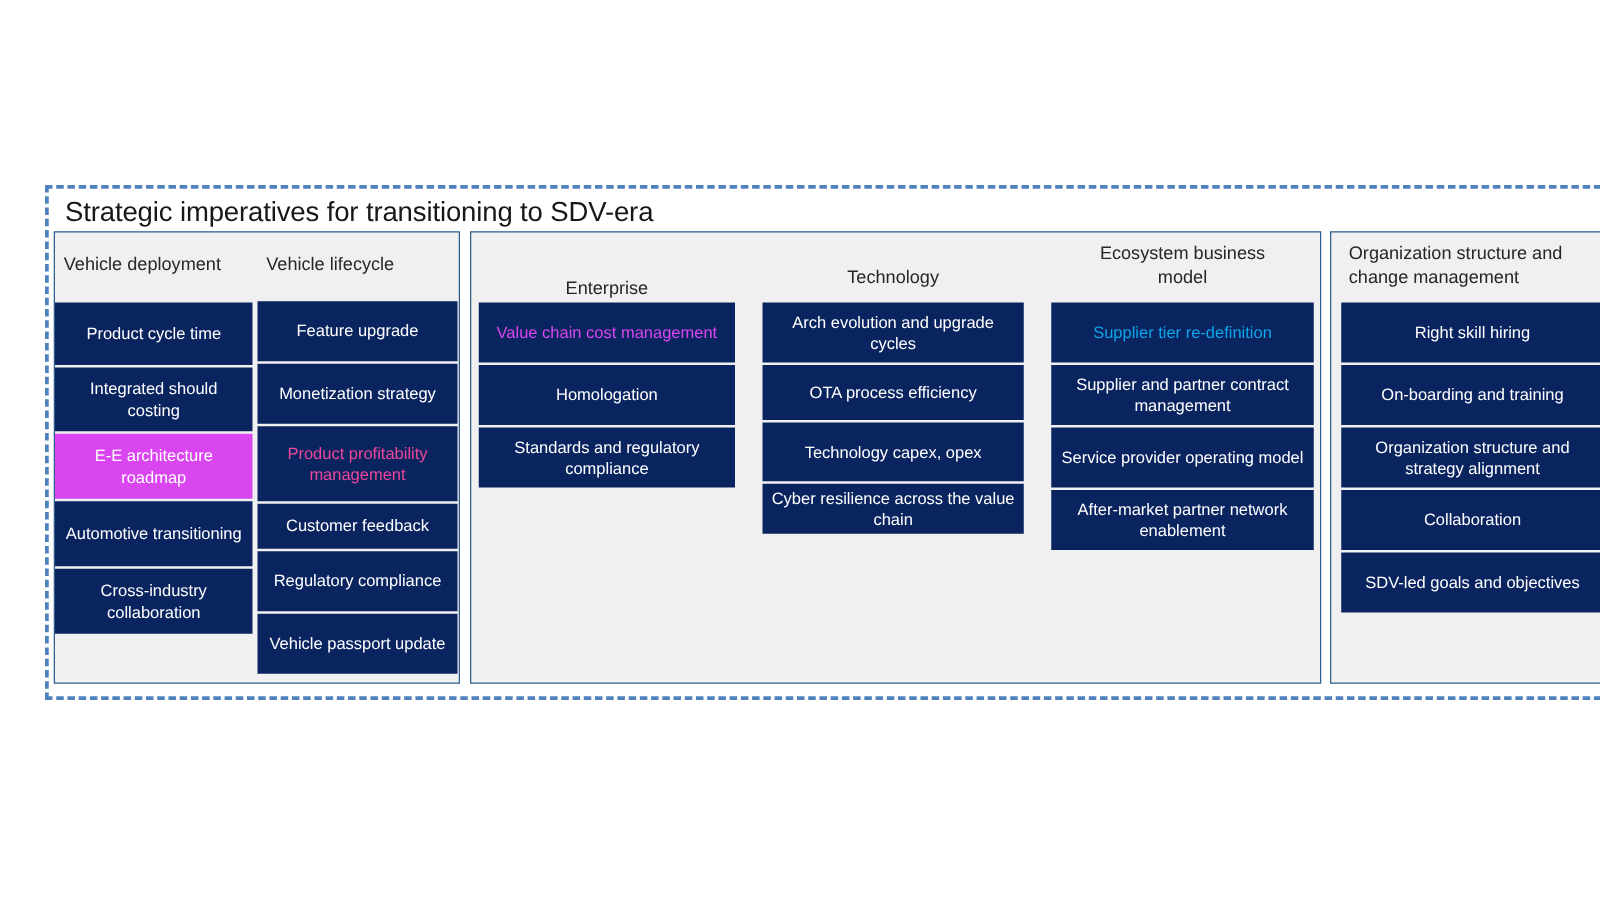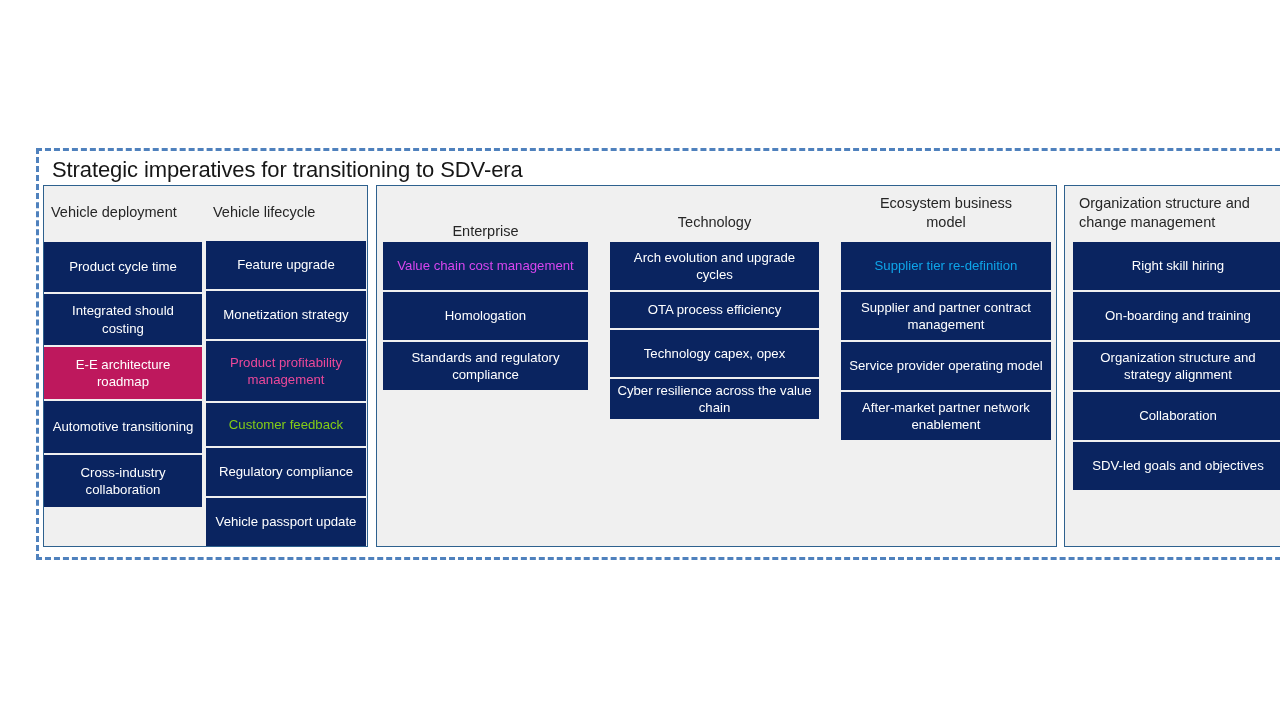--- a/index.html
+++ b/index.html
@@ -99,21 +99,21 @@
 <div class="panel" id="panel-vehicle" style="background: rgb(240, 240, 240); border-color: rgb(46, 97, 142);">
   <div class="col" id="col-vehicle-deployment" style="left:0px; width:158px;">
     <div class="col-head left" style="top:17px;">Vehicle deployment</div>
     <div class="col-boxes" style="top:56px;">
       <div class="item-box" style="height: 50px; background: rgb(10, 36, 96); color: rgb(255, 255, 255);">
         <span>Product cycle time</span>
         </div>
       <div class="item-box" style="height: 51px; background: rgb(10, 36, 96); color: rgb(255, 255, 255);">
         <span>Integrated should costing</span>
         </div>
-      <div class="item-box" style="height: 52px; background: #be185d; color: rgb(255, 255, 255);">
+      <div class="item-box" style="height: 52px; background: #d946ef; color: rgb(255, 255, 255);">
         <span>E-E architecture roadmap</span>
         </div>
       <div class="item-box" style="height: 52px; background: rgb(10, 36, 96); color: rgb(255, 255, 255);">
         <span>Automotive transitioning</span>
         </div>
       <div class="item-box" style="height: 52px; background: rgb(10, 36, 96); color: rgb(255, 255, 255);">
         <span>Cross-industry collaboration</span>
         </div>
     </div>
   </div>
@@ -123,21 +123,21 @@
     <div class="col-boxes" style="top:55px;">
       <div class="item-box" style="height: 48px; background: rgb(10, 36, 96); color: rgb(255, 255, 255);">
         <span>Feature upgrade</span>
         </div>
       <div class="item-box" style="height: 48px; background: rgb(10, 36, 96); color: rgb(255, 255, 255);">
         <span>Monetization strategy</span>
         </div>
       <div class="item-box" style="height: 60px; background: rgb(10, 36, 96); color: #ec4899;">
         <span>Product profitability management</span>
         </div>
-      <div class="item-box" style="height: 43px; background: rgb(10, 36, 96); color: #84cc16;">
+      <div class="item-box" style="height: 36px; background: rgb(10, 36, 96); color: #ffffff;">
         <span>Customer feedback</span>
         </div>
       <div class="item-box" style="height: 48px; background: rgb(10, 36, 96); color: rgb(255, 255, 255);">
         <span>Regulatory compliance</span>
         </div>
       <div class="item-box" style="height: 48px; background: rgb(10, 36, 96); color: rgb(255, 255, 255);">
         <span>Vehicle passport update</span>
         </div>
     </div>
   </div>
@@ -158,21 +158,21 @@
         </div>
     </div>
   </div>
 
   <div class="col" id="col-technology" style="left:233px; width:209px;">
     <div class="col-head center" style="top:27px;">Technology</div>
     <div class="col-boxes" style="top:56px;">
       <div class="item-box" style="height: 48px; background: rgb(10, 36, 96); color: rgb(255, 255, 255);">
         <span>Arch evolution and upgrade cycles</span>
         </div>
-      <div class="item-box" style="height: 36px; background: rgb(10, 36, 96); color: rgb(255, 255, 255);">
+      <div class="item-box" style="height: 44px; background: rgb(10, 36, 96); color: rgb(255, 255, 255);">
         <span>OTA process efficiency</span>
         </div>
       <div class="item-box" style="height: 47px; background: rgb(10, 36, 96); color: rgb(255, 255, 255);">
         <span>Technology capex, opex</span>
         </div>
       <div class="item-box" style="height: 40px; background: rgb(10, 36, 96); color: rgb(255, 255, 255);">
         <span>Cyber resilience across the value chain</span>
         </div>
     </div>
   </div>

